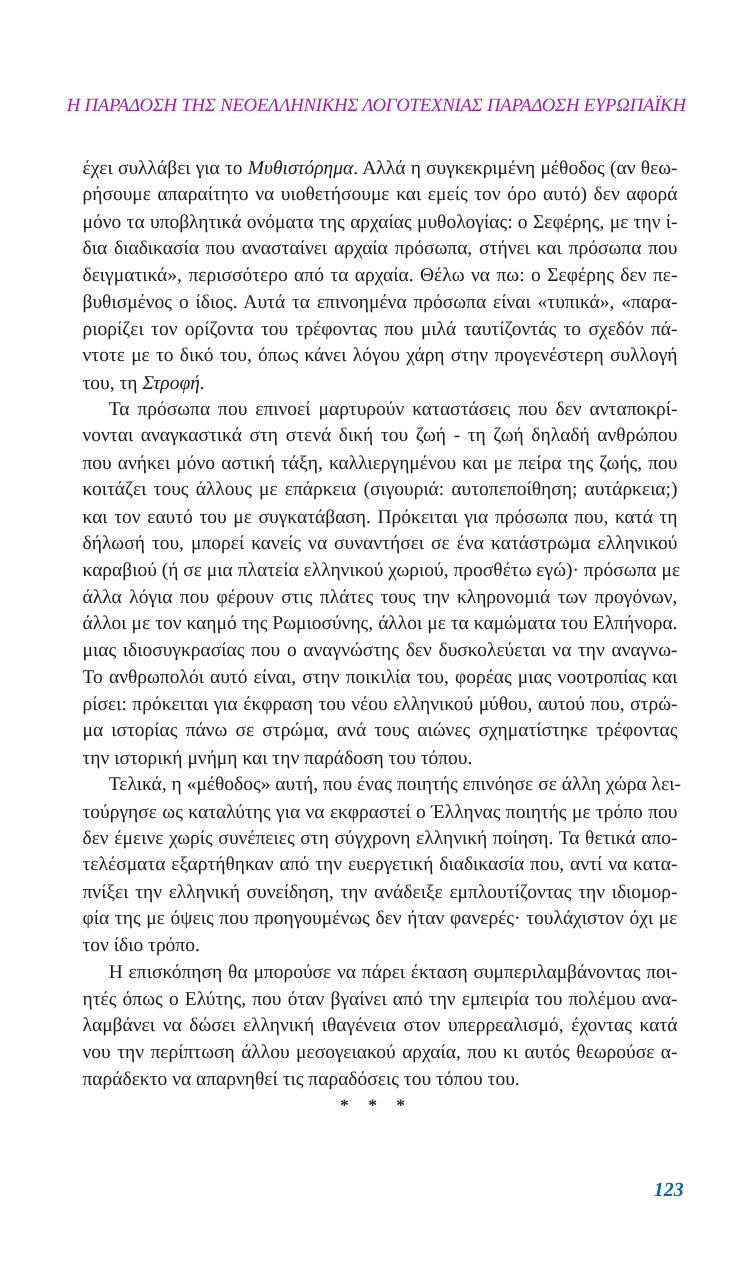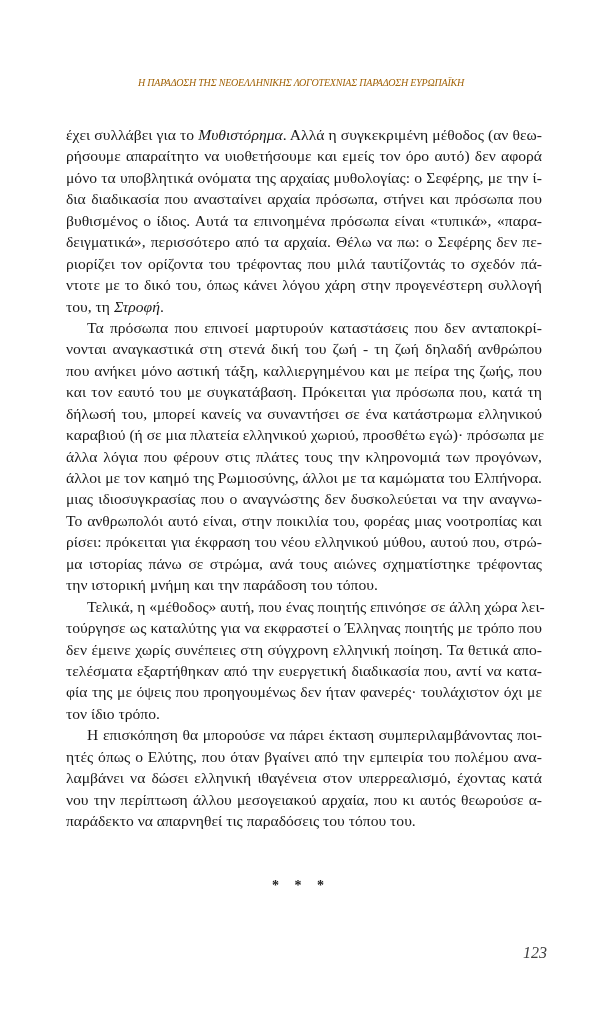--- a/index.html
+++ b/index.html
@@ -2,78 +2,80 @@
 <html><head>
   <meta charset="utf-8">
   <style>
     html, body { margin: 0; padding: 0; }
     body {
       width: 602px; height: 1024px; background: #ffffff; position: relative; overflow: hidden;
       font-family: "Liberation Serif", "DejaVu Serif", serif; color: #1a1a1a;
     }
     .running-head {
       position: absolute; top: 77px; left: 0; width: 602px; text-align: center;
-      font-style: italic; font-size: 10px; letter-spacing: -0.2px; color: #a16207;
+      font-style: italic; font-size: 15px; letter-spacing: -0.2px; color: #a21caf;
     }
     .body-text {
       position: absolute; top: 124px; left: 66px; width: 476px;
       font-size: 15.6px; line-height: 21.45px;
     }
     .line {
       display: block; white-space: nowrap; text-align: justify; text-align-last: justify; height: 21.45px;
     }
     .line.last { text-align-last: left; }
     .line.indent { padding-left: 21px; }
     i { font-style: italic; }
     .asterisks {
       position: absolute; top: 878px; left: 0; width: 602px; text-align: center;
       font-size: 14px; font-weight: bold; letter-spacing: 6px; color: #222;
     }
     .page-number {
-      position: absolute; top: 944px; right: 55px; font-style: italic; font-weight: normal;
-      font-size: 16px; color: #404040;
+      position: absolute; top: 944px; right: 55px; font-style: italic; font-weight: bold;
+      font-size: 16px; color: #0369a1;
     }
   </style>
 </head>
 <body>
 
 <div class="running-head">Η ΠΑΡΑΔΟΣΗ ΤΗΣ ΝΕΟΕΛΛΗΝΙΚΗΣ ΛΟΓΟΤΕΧΝΙΑΣ ΠΑΡΑΔΟΣΗ ΕΥΡΩΠΑΪΚΗ</div>
 
 <div class="body-text" id="body-text">
     <div>
       <span class="line">έχει συλλάβει για το <i>Μυθιστόρημα</i>. Αλλά η συγκεκριμένη μέθοδος (αν θεω-</span>
       <span class="line">ρήσουμε απαραίτητο να υιοθετήσουμε και εμείς τον όρο αυτό) δεν αφορά</span>
       <span class="line">μόνο τα υποβλητικά ονόματα της αρχαίας μυθολογίας: ο Σεφέρης, με την ί-</span>
       <span class="line">δια διαδικασία που ανασταίνει αρχαία πρόσωπα, στήνει και πρόσωπα που</span>
+      <span class="line">δειγματικά», περισσότερο από τα αρχαία. Θέλω να πω: ο Σεφέρης δεν πε-</span>
       <span class="line">βυθισμένος ο ίδιος. Αυτά τα επινοημένα πρόσωπα είναι «τυπικά», «παρα-</span>
-      <span class="line">δειγματικά», περισσότερο από τα αρχαία. Θέλω να πω: ο Σεφέρης δεν πε-</span>
       <span class="line">ριορίζει τον ορίζοντα του τρέφοντας που μιλά ταυτίζοντάς το σχεδόν πά-</span>
       <span class="line">ντοτε με το δικό του, όπως κάνει λόγου χάρη στην προγενέστερη συλλογή</span>
       <span class="line last">του, τη <i>Στροφή</i>.</span>
     </div>
     <div>
       <span class="line indent">Τα πρόσωπα που επινοεί μαρτυρούν καταστάσεις που δεν ανταποκρί-</span>
       <span class="line">νονται αναγκαστικά στη στενά δική του ζωή - τη ζωή δηλαδή ανθρώπου</span>
       <span class="line">που ανήκει μόνο αστική τάξη, καλλιεργημένου και με πείρα της ζωής, που</span>
+      <span class="line">κοιτάζει τους άλλους με επάρκεια (σιγουριά: αυτοπεποίθηση; αυτάρκεια;)</span>
       <span class="line">και τον εαυτό του με συγκατάβαση. Πρόκειται για πρόσωπα που, κατά τη</span>
       <span class="line">δήλωσή του, μπορεί κανείς να συναντήσει σε ένα κατάστρωμα ελληνικού</span>
       <span class="line">καραβιού (ή σε μια πλατεία ελληνικού χωριού, προσθέτω εγώ)· πρόσωπα με</span>
       <span class="line">άλλα λόγια που φέρουν στις πλάτες τους την κληρονομιά των προγόνων,</span>
       <span class="line">άλλοι με τον καημό της Ρωμιοσύνης, άλλοι με τα καμώματα του Ελπήνορα.</span>
       <span class="line">μιας ιδιοσυγκρασίας που ο αναγνώστης δεν δυσκολεύεται να την αναγνω-</span>
       <span class="line">Το ανθρωπολόι αυτό είναι, στην ποικιλία του, φορέας μιας νοοτροπίας και</span>
       <span class="line">ρίσει: πρόκειται για έκφραση του νέου ελληνικού μύθου, αυτού που, στρώ-</span>
       <span class="line">μα ιστορίας πάνω σε στρώμα, ανά τους αιώνες σχηματίστηκε τρέφοντας</span>
       <span class="line last">την ιστορική μνήμη και την παράδοση του τόπου.</span>
     </div>
     <div>
       <span class="line indent">Τελικά, η «μέθοδος» αυτή, που ένας ποιητής επινόησε σε άλλη χώρα λει-</span>
       <span class="line">τούργησε ως καταλύτης για να εκφραστεί ο Έλληνας ποιητής με τρόπο που</span>
       <span class="line">δεν έμεινε χωρίς συνέπειες στη σύγχρονη ελληνική ποίηση. Τα θετικά απο-</span>
       <span class="line">τελέσματα εξαρτήθηκαν από την ευεργετική διαδικασία που, αντί να κατα-</span>
+      <span class="line">πνίξει την ελληνική συνείδηση, την ανάδειξε εμπλουτίζοντας την ιδιομορ-</span>
       <span class="line">φία της με όψεις που προηγουμένως δεν ήταν φανερές· τουλάχιστον όχι με</span>
       <span class="line last">τον ίδιο τρόπο.</span>
     </div>
     <div>
       <span class="line indent">Η επισκόπηση θα μπορούσε να πάρει έκταση συμπεριλαμβάνοντας ποι-</span>
       <span class="line">ητές όπως ο Ελύτης, που όταν βγαίνει από την εμπειρία του πολέμου ανα-</span>
       <span class="line">λαμβάνει να δώσει ελληνική ιθαγένεια στον υπερρεαλισμό, έχοντας κατά</span>
       <span class="line">νου την περίπτωση άλλου μεσογειακού αρχαία, που κι αυτός θεωρούσε α-</span>
       <span class="line last">παράδεκτο να απαρνηθεί τις παραδόσεις του τόπου του.</span>
     </div>

